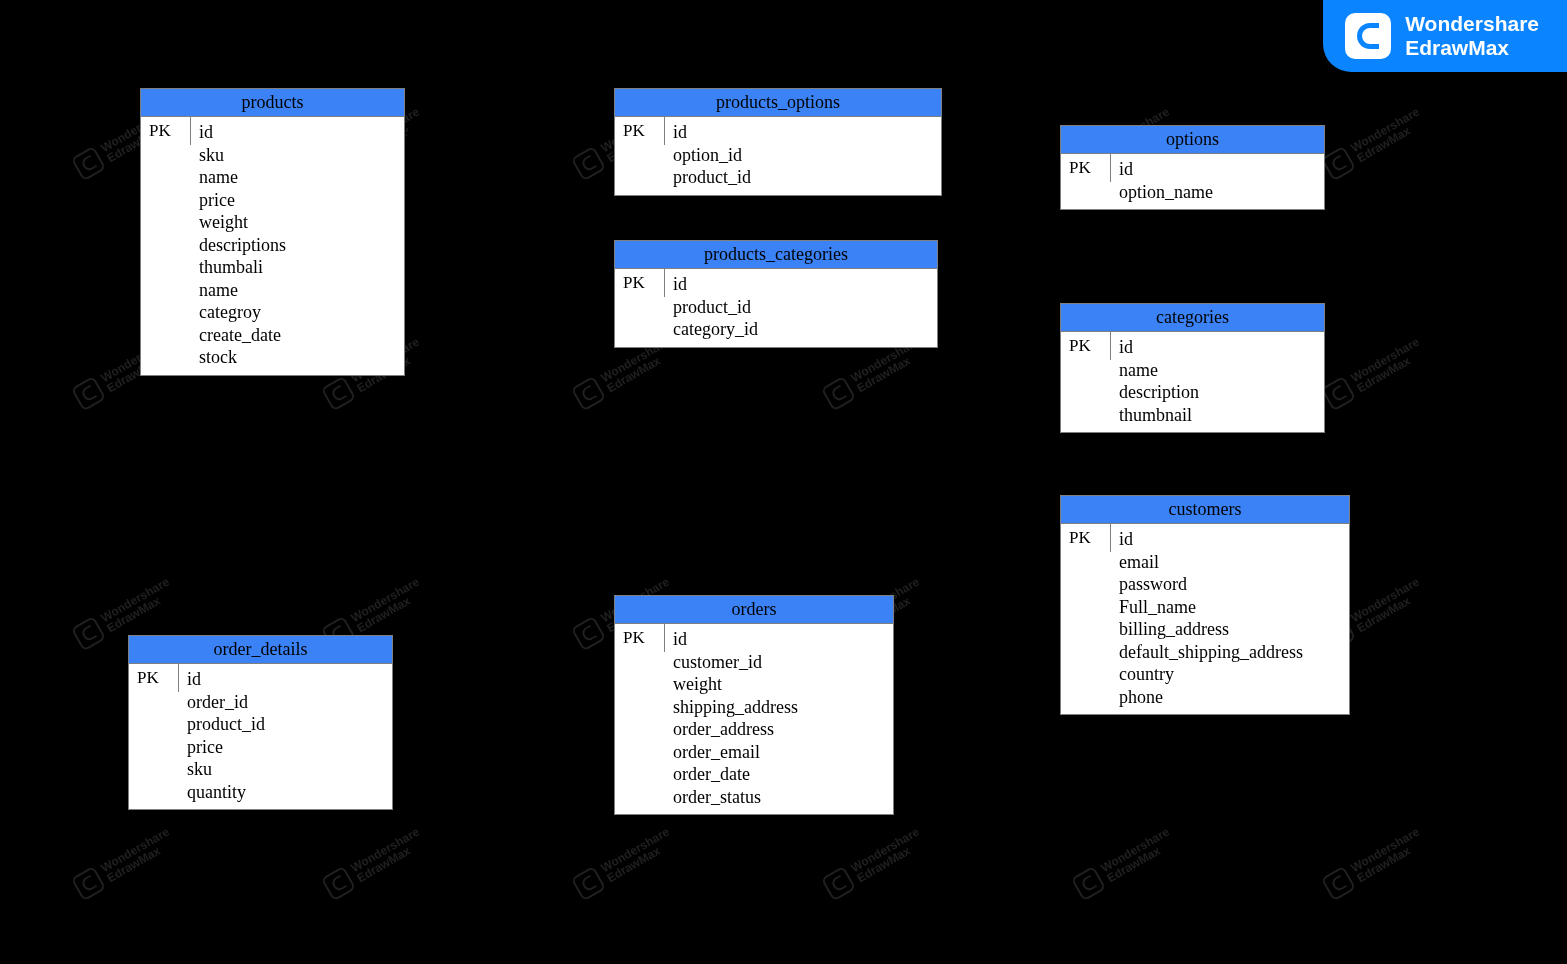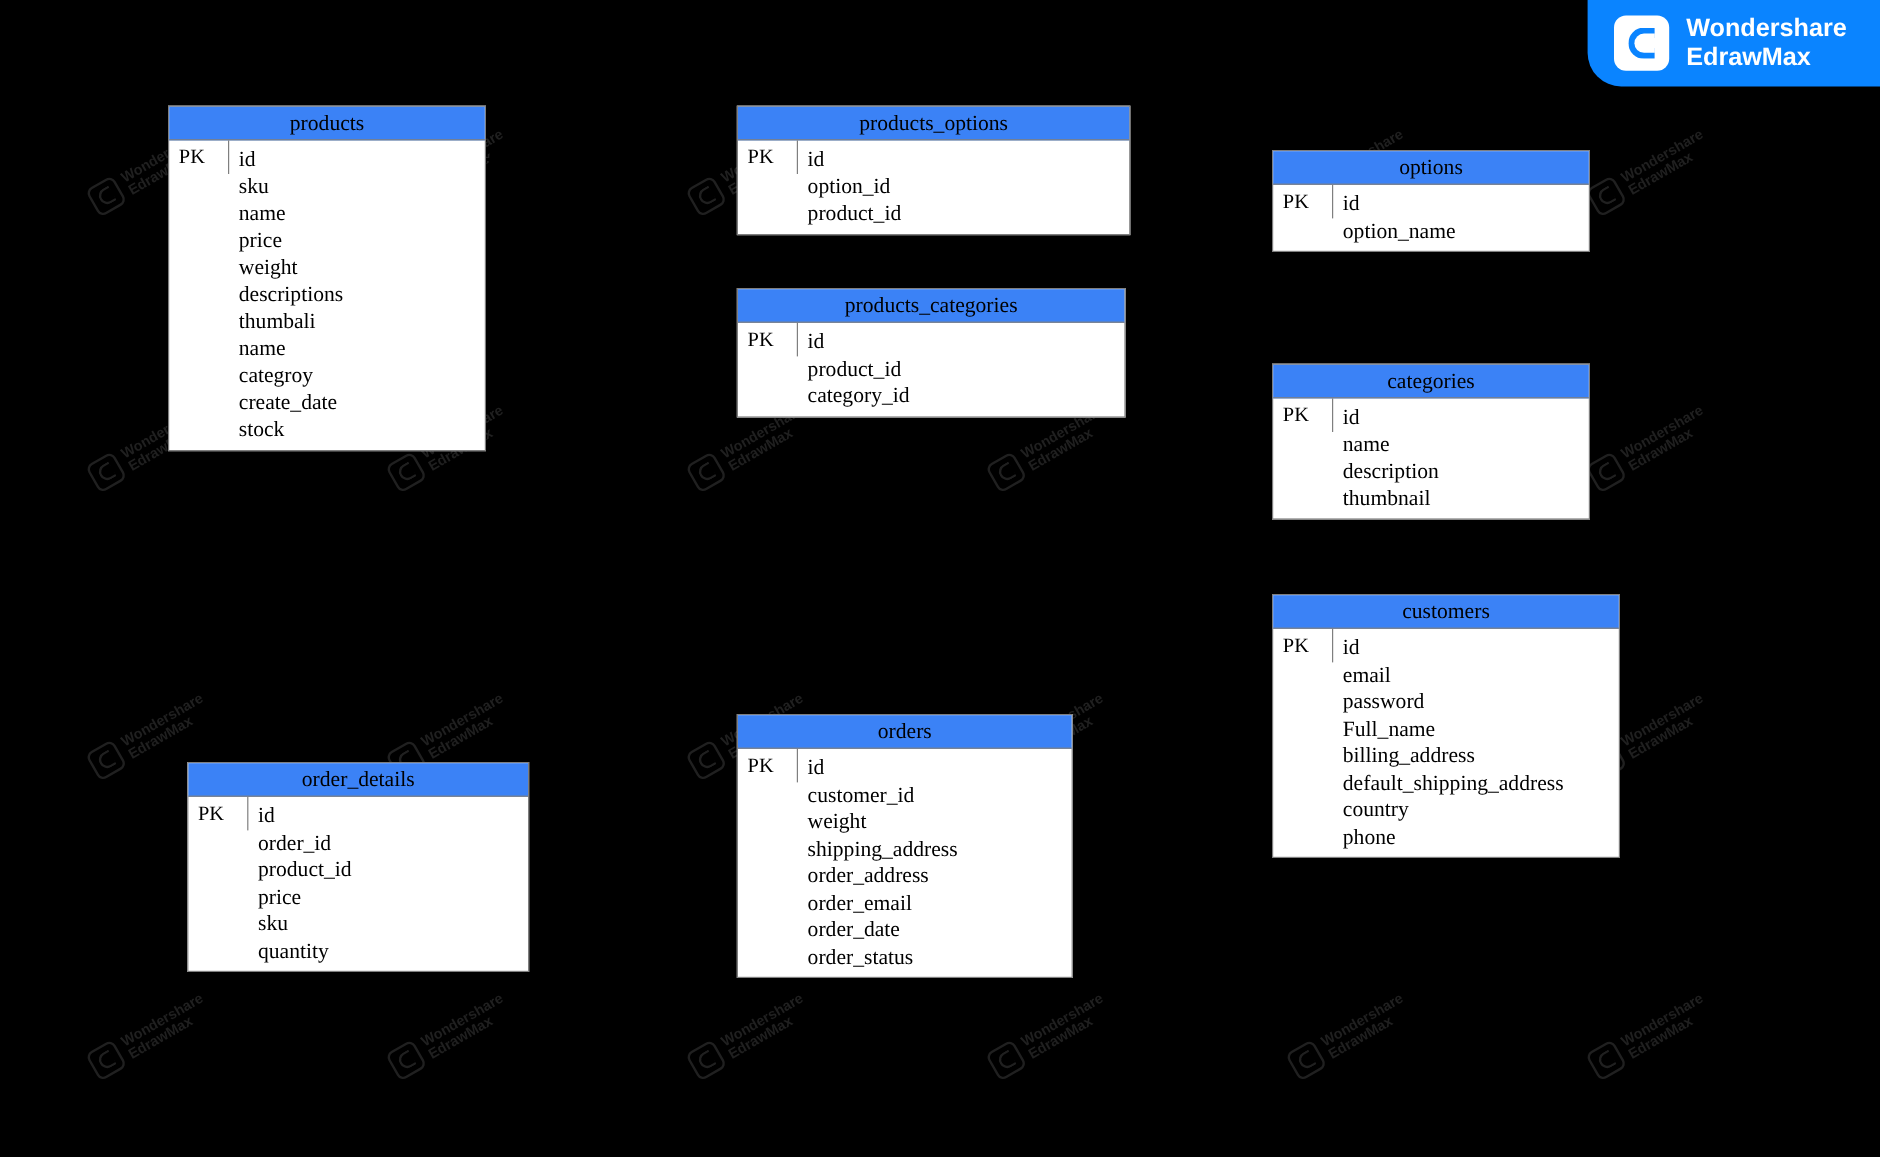--- a/index.html
+++ b/index.html
@@ -439,21 +439,21 @@
       <div class="pk-col">PK</div>
       <div class="attrs">
         <div>id</div>
         <div>name</div>
         <div>description</div>
         <div>thumbnail</div>
       </div>
     </div>
   </div>
 
-  <div class="entity" style="left:156px; top:635px; width:285px;">
+  <div class="entity" style="left:128px; top:635px; width:265px;">
     <div class="title">order_details</div>
     <div class="body">
       <div class="pk-col">PK</div>
       <div class="attrs">
         <div>id</div>
         <div>order_id</div>
         <div>product_id</div>
         <div>price</div>
         <div>sku</div>
         <div>quantity</div>

